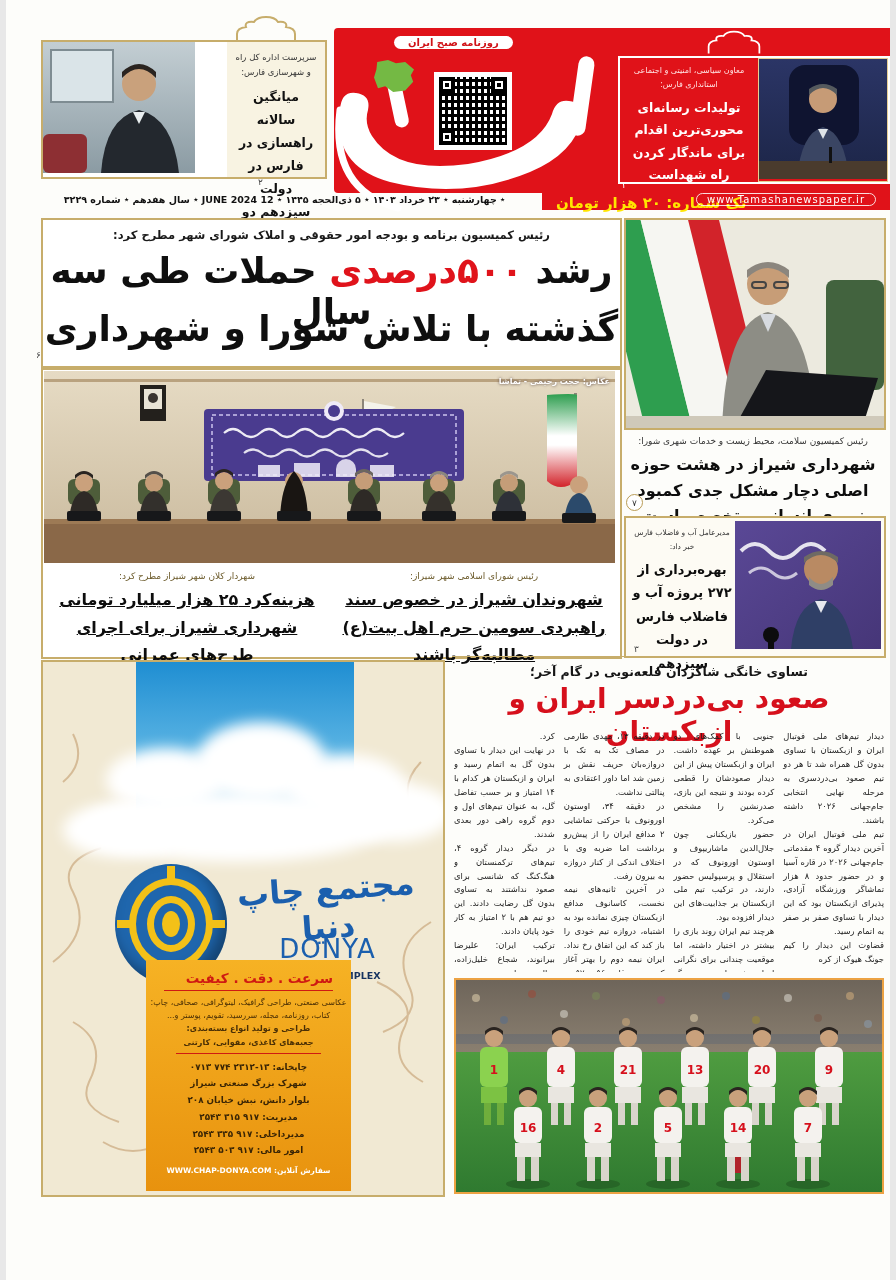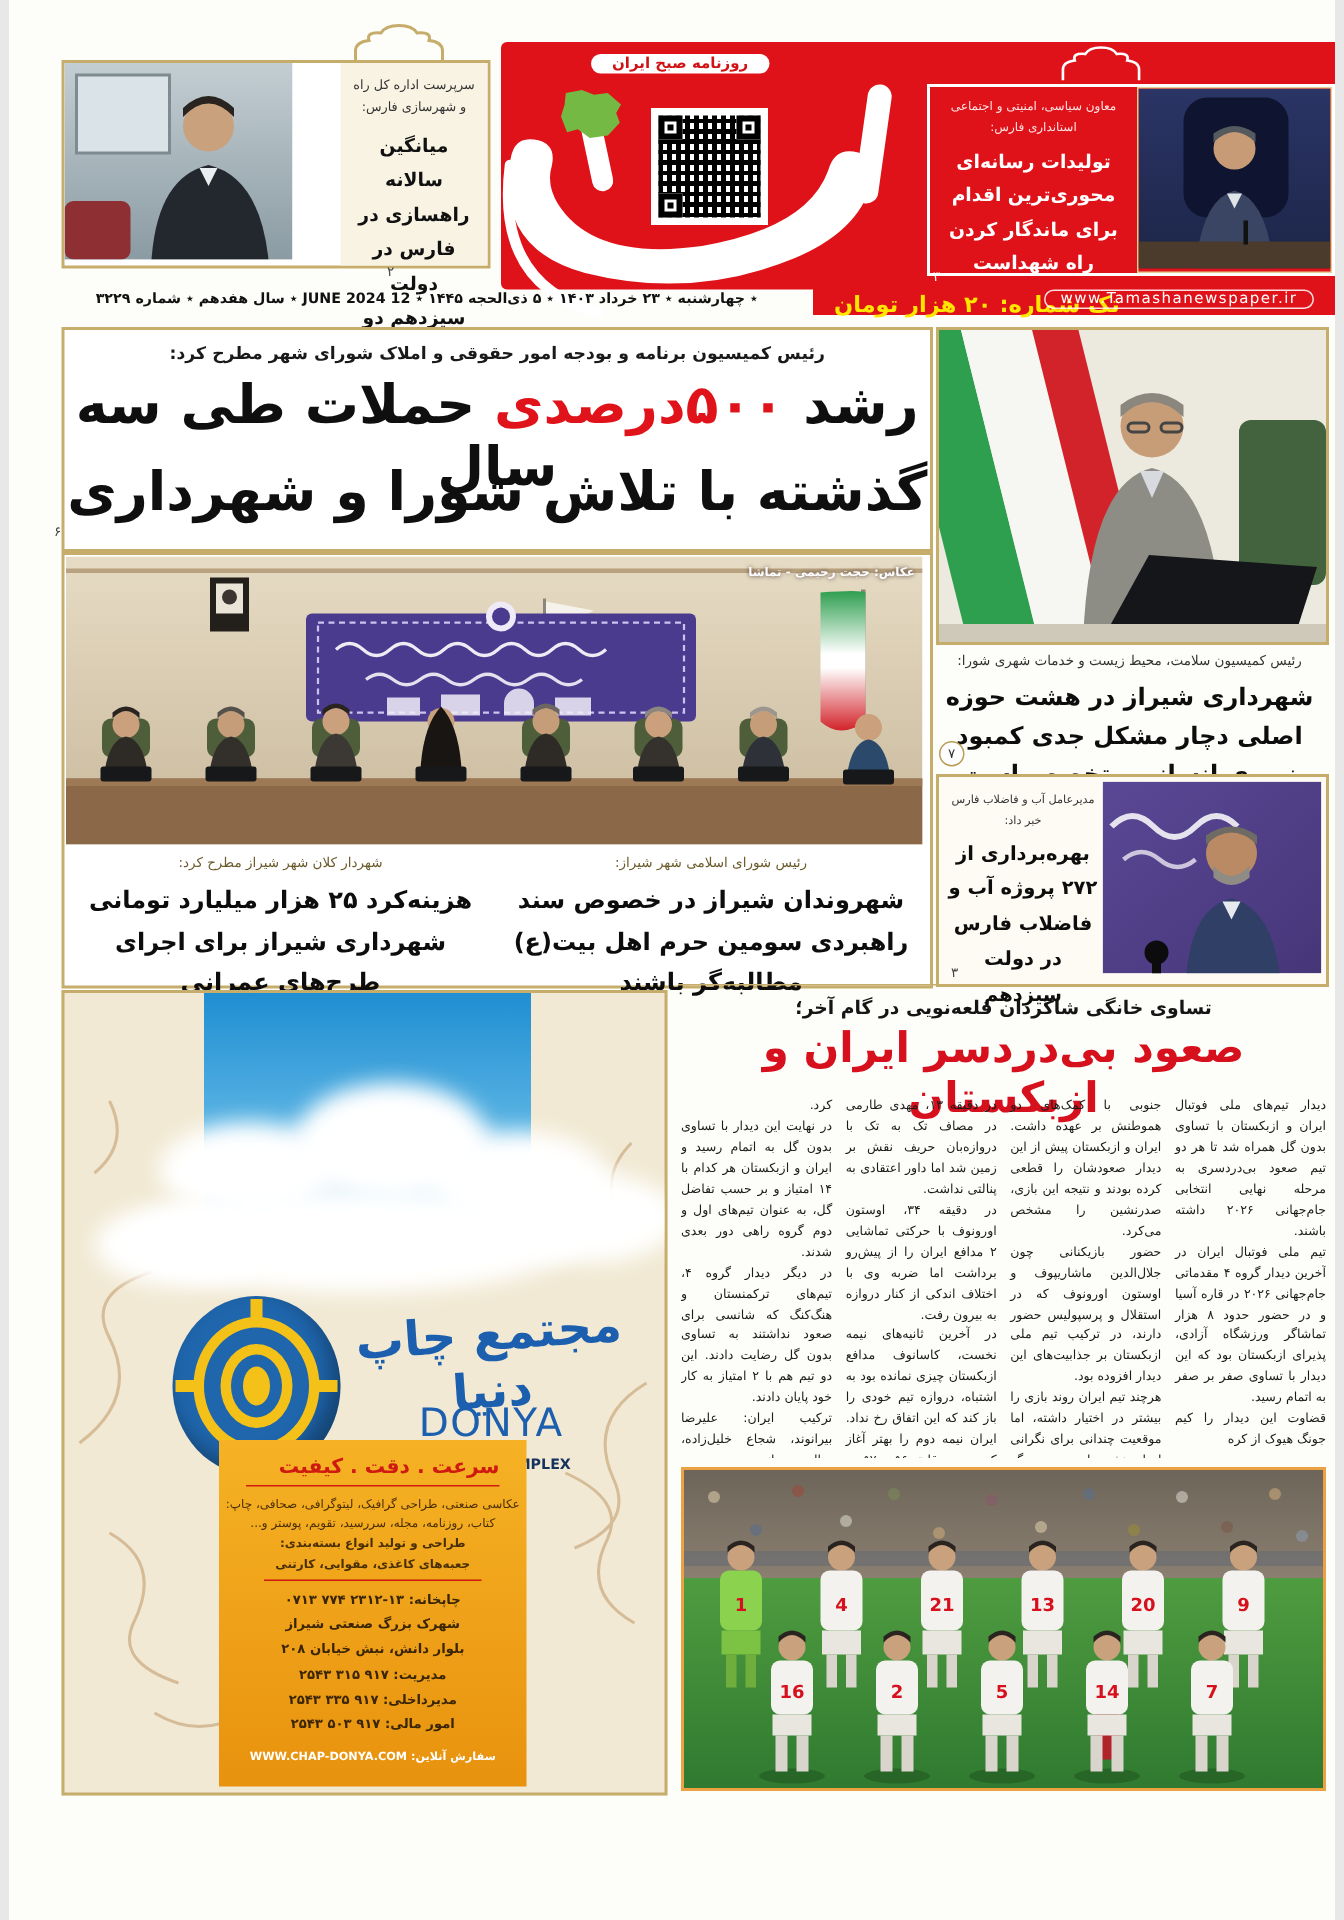--- a/index.html
+++ b/index.html
@@ -52,21 +52,21 @@
   #lead-l2{top:88px;}
   #lead-red{color:#e0131b;}
   #lead-pnum{left:30px;top:350px;}
 
   
   #council-box{left:35px;top:368px;width:577px;height:287px;background:#fff;}
   #council-photo{left:1px;top:1px;width:571px;height:192px;}
   #photo-credit{right:10px;top:7px;font-size:8px;font-weight:bold;color:#fff;text-shadow:0 0 3px #433;padding-left:32px;}
   .cap{top:198px;height:84px;}
   .cap .teaser-kicker{font-size:9px;color:#6b5a2a;}
-  .cap-head{font-size:16px;font-weight:800;color:#0d0d0d;text-align:center;line-height:1.72;margin-top:2px;}
+  .cap-head{font-size:16px;font-weight:800;color:#0d0d0d;text-align:center;line-height:1.72;margin-top:2px;text-decoration:underline;}
   #cap-right{right:8px;width:276px;}
   #cap-left{left:8px;width:272px;}
 
   
   #side-a-photo{left:618px;top:218px;width:258px;height:208px;overflow:hidden;background:#e8e4da;}
   #side-a-kicker{left:614px;top:436px;width:266px;font-size:9px;color:#333;text-align:center;}
   #side-a-head{left:612px;top:452px;width:270px;font-size:16px;font-weight:800;color:#0d0d0d;
                text-align:center;line-height:1.6;}
   #side-a-pnum{left:620px;top:494px;}
   #side-b{left:618px;top:516px;width:258px;height:138px;background:#fdfbf4;}

